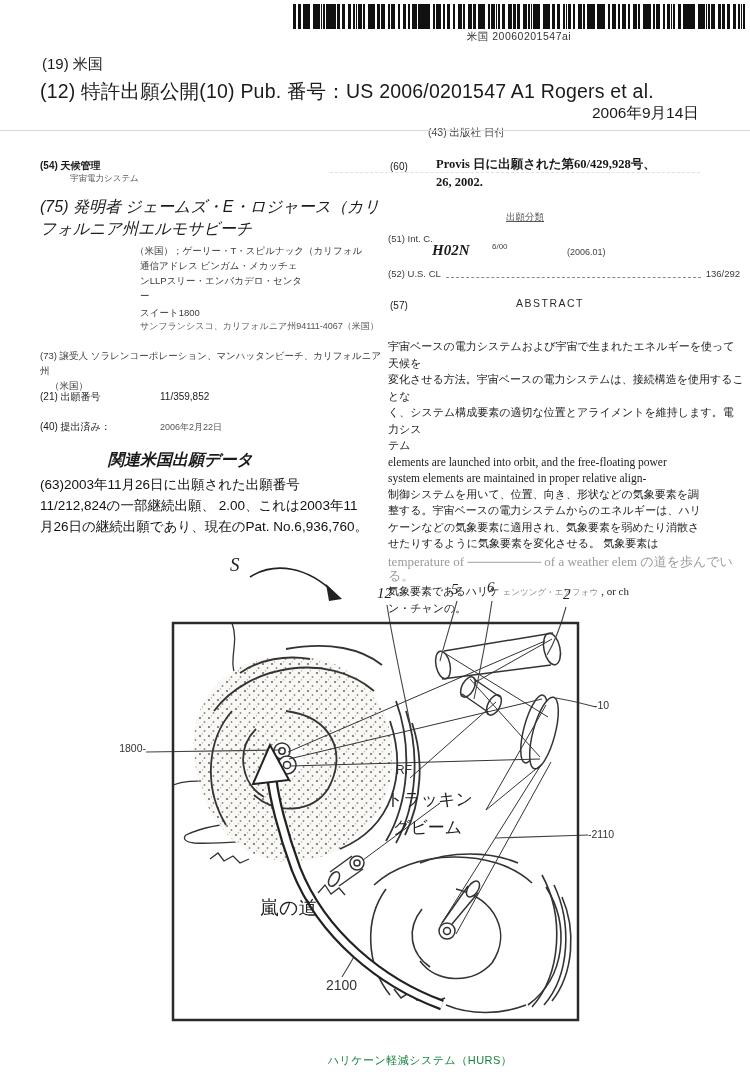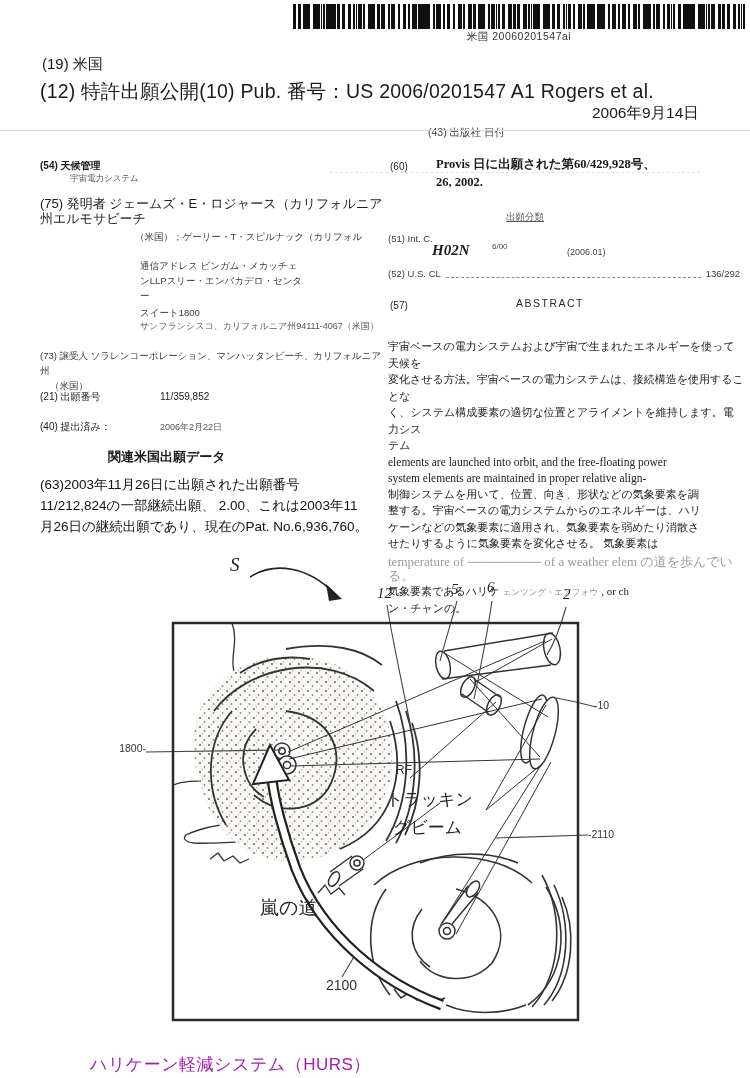--- a/index.html
+++ b/index.html
@@ -12,21 +12,21 @@
       repeating-linear-gradient(90deg,#101010 0 3px,transparent 3px 11px),
       repeating-linear-gradient(90deg,#101010 0 1px,transparent 1px 7px),
       repeating-linear-gradient(90deg,transparent 0 37px,#101010 37px 41px,transparent 41px 89px),
       #fff;}
   .bc-caption{font-size:10.5px;color:#333;text-align:center;letter-spacing:.5px;}
   .h19{font-size:15px;}
   .h12{font-size:19.5px;letter-spacing:.2px;}
   .h43{font-size:10.5px;color:#444;}
   .hdate{font-size:15.5px;}
   .rule{height:1px;background:#d8d8d8;}
-  .t105{font-size:13px;line-height:15px;}
+  .t105{font-size:16px;line-height:22px;font-style:italic;}
   .t10{font-size:10px;line-height:15px;}
   .t95{font-size:9.5px;line-height:15px;color:#3a3a3a;}
   .t85{font-size:8.5px;color:#555;}
   .t9{font-size:9px;color:#555;}
   .bold{font-weight:bold;}
   .sec63{font-size:13.5px;line-height:21px;color:#101010;}
   .abstract-jp{font-size:11px;line-height:16.5px;}
   .abstract-en{font-size:11.5px;line-height:16px;}
   .faintln{font-size:13px;color:#9a9a9a;line-height:14px;}
   .mixsmall{font-size:8.5px;color:#888;}
@@ -38,21 +38,21 @@
   .intcl-ver{font-size:9px;color:#444;}
   .abstract-hdr{font-size:10.5px;letter-spacing:1.5px;color:#2a2a2a;}
   .figlab{position:absolute;color:#222;white-space:nowrap;}
   .fl-num{font-size:15px;font-style:italic;font-family:"Liberation Serif","DejaVu Serif",serif;}
   .fl-s{font-size:19px;font-style:italic;font-family:"Liberation Serif","DejaVu Serif",serif;}
   .fl-small{font-size:10.5px;color:#333;}
   .fl-rf{font-size:12px;color:#333;}
   .fl-cjk{font-size:17px;color:#222;}
   .fl-storm{font-size:19px;color:#222;}
   .fl-2100{font-size:14px;color:#333;}
-  .caption{font-size:17px;color:#a21caf;text-align:left;letter-spacing:.5px;}
+  .caption{font-size:11px;color:#15803d;text-align:center;letter-spacing:.5px;}
   .dash-artifact{border-top:1px dashed #e0e0e0;}
 </style>
 </head>
 <body>
 
 <div class="page">
 
   <div class="abs barcode" style="left:293px;top:4px;width:452px;height:25px;"></div>
   <div class="abs bc-caption" style="left:293px;top:30px;width:452px;">米国 20060201547ai</div>
 

